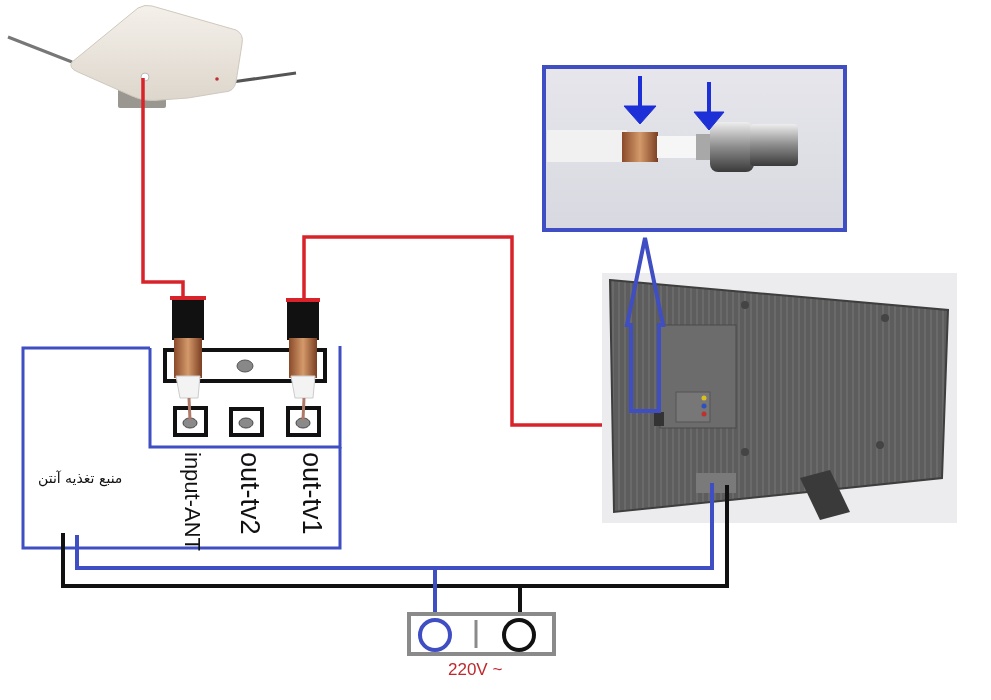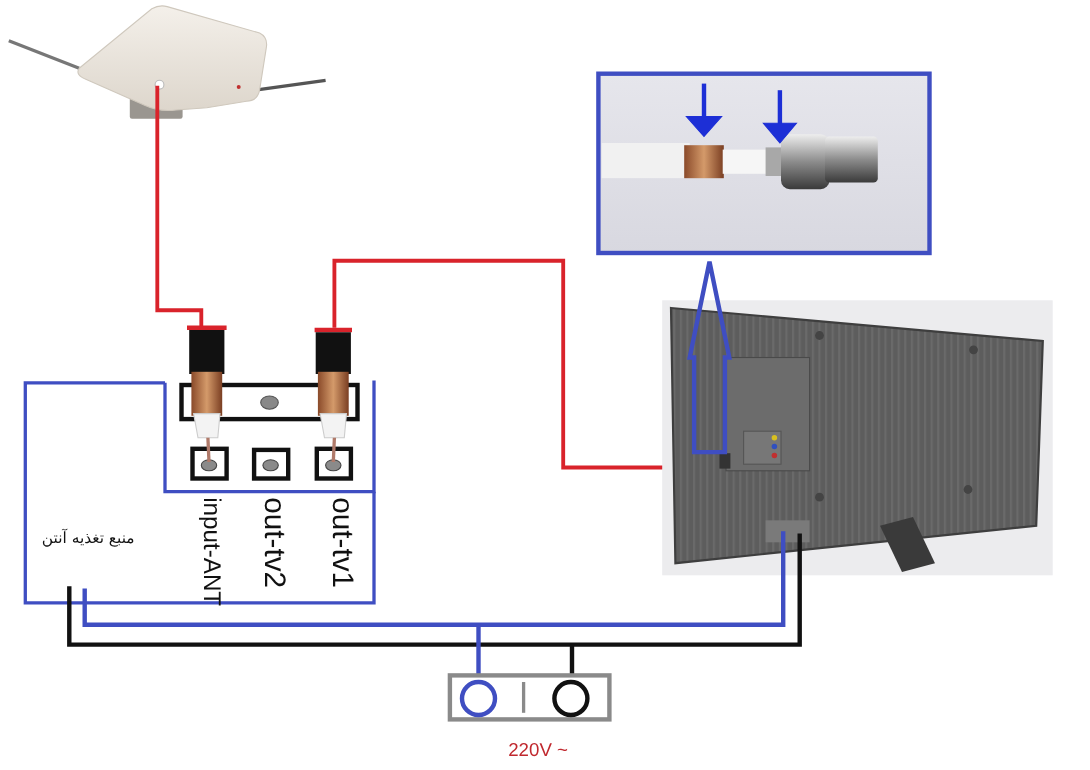--- a/index.html
+++ b/index.html
@@ -1,21 +1,21 @@
 <!DOCTYPE html>
 <html><head>
 <meta charset="utf-8">
 <style>
   html, body { margin:0; padding:0; background:#ffffff; }
   body { width:991px; height:700px; position:relative; overflow:hidden; font-family:"Liberation Sans", sans-serif; }
   svg.diagram { position:absolute; left:0; top:0; width:991px; height:700px; }
-  .lbl { position:absolute; color:#111; white-space:nowrap;margin-top:12px; }
+  .lbl { position:absolute; color:#111; white-space:nowrap; }
   .vert { position:absolute; transform-origin:left top; transform:rotate(90deg); font-size:22px; color:#111; white-space:nowrap; font-family:"Liberation Sans", sans-serif; }
   .psu-label { left:38px; top:470px; font-size:14px; direction:rtl; font-family:"DejaVu Sans", sans-serif; }
-  .volt { left:462px; top:660px; font-size:17px; color:#c0282e; }
+  .volt { left:448px; top:660px; font-size:17px; color:#c0282e; }
 </style>
 </head>
 <body>
 
 <svg class="diagram" viewBox="0 0 991 700">
   <defs>
     <linearGradient id="antGrad" x1="0" y1="0" x2="0" y2="1">
       <stop offset="0" stop-color="#f4f0ea"></stop>
       <stop offset="1" stop-color="#ddd6cc"></stop>
     </linearGradient>

